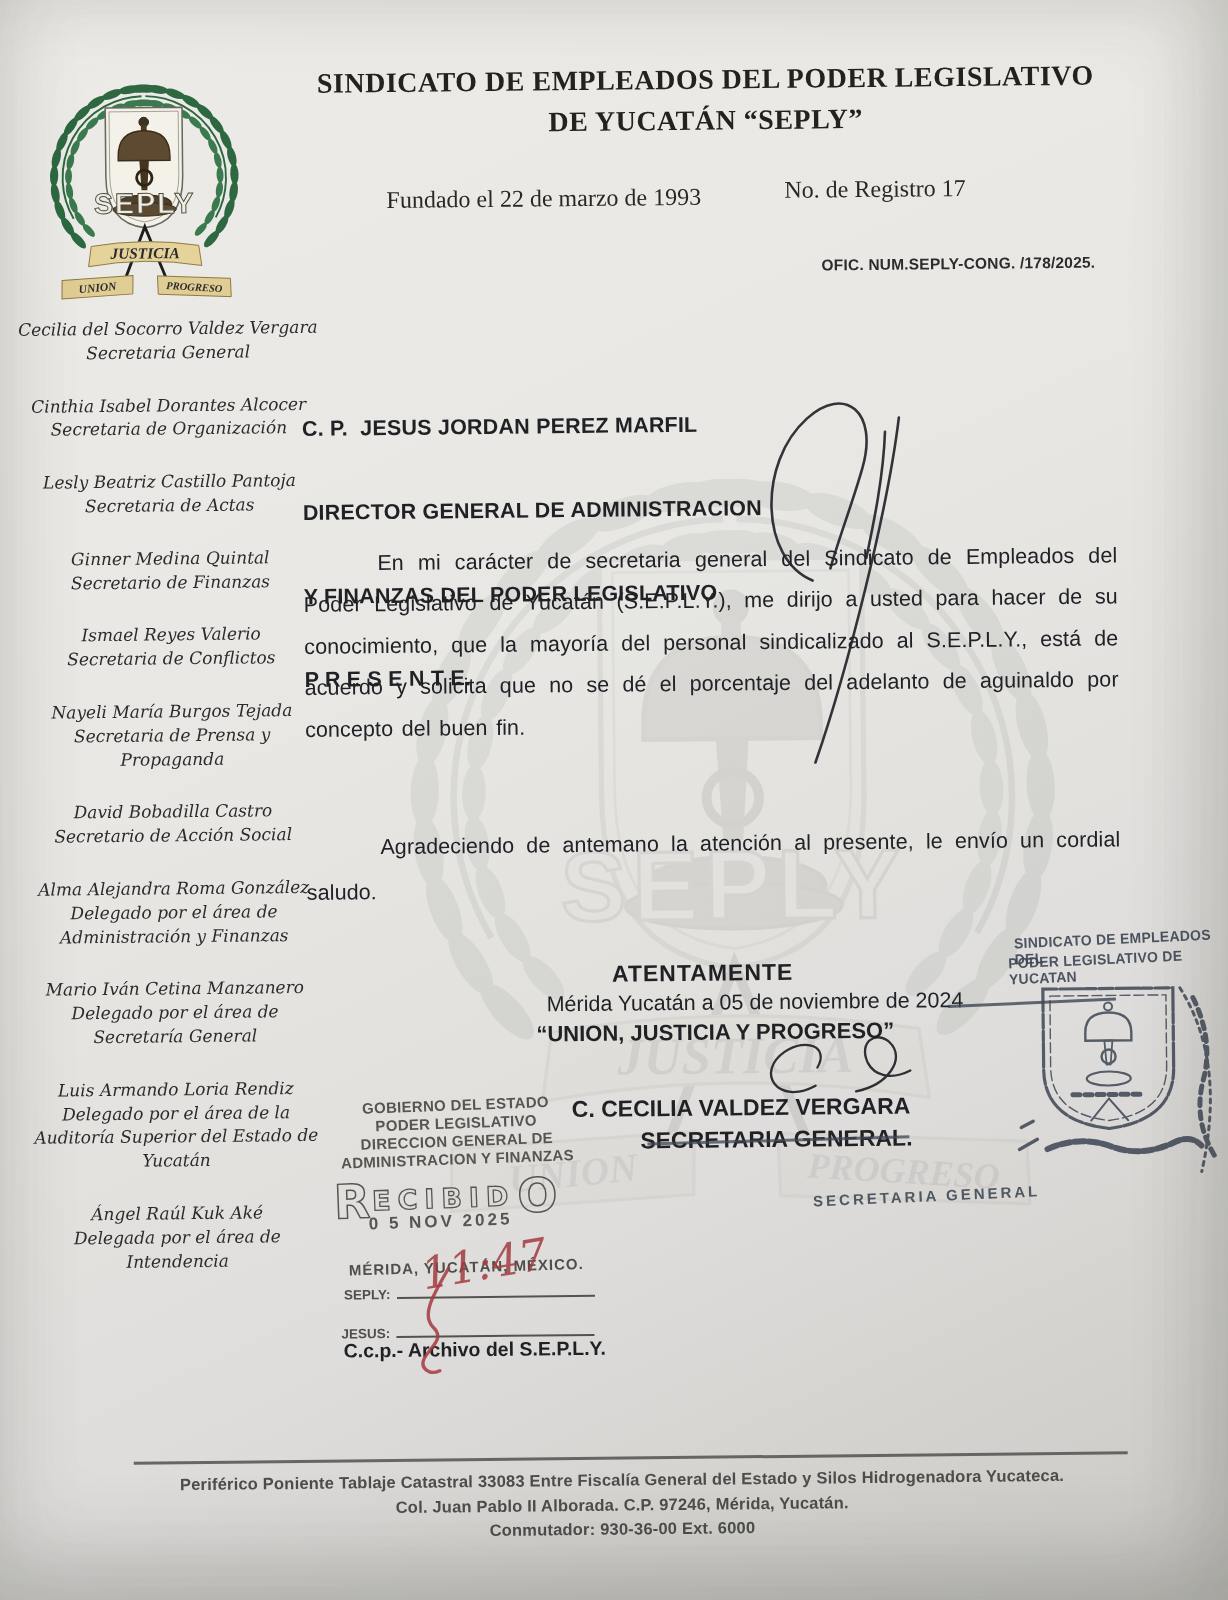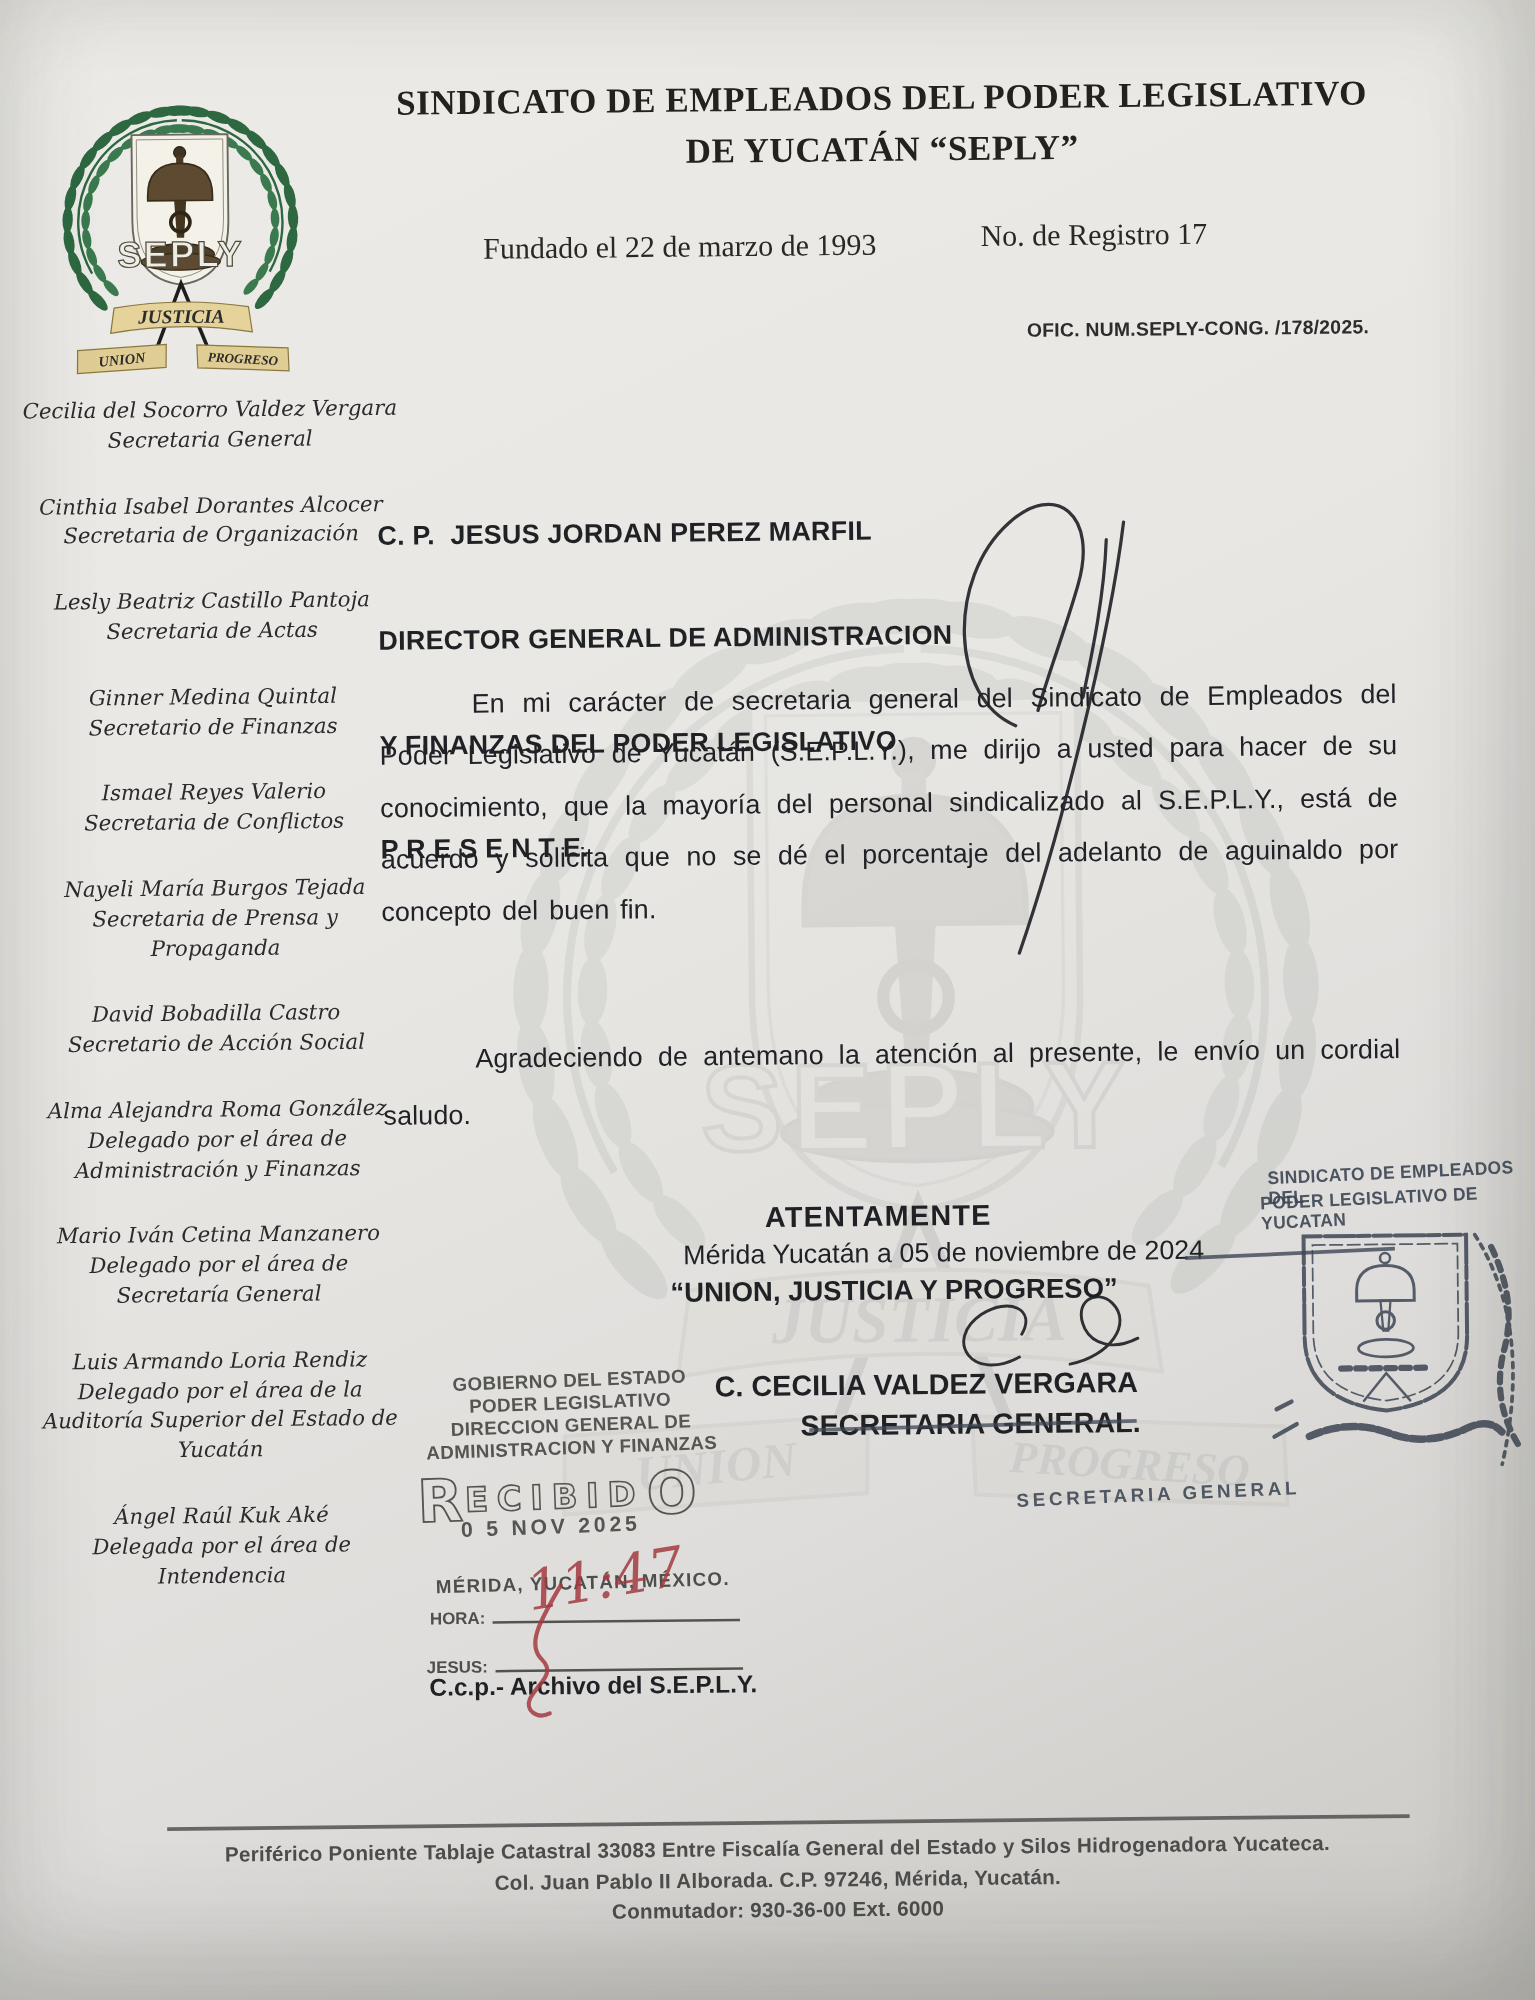--- a/index.html
+++ b/index.html
@@ -290,21 +290,21 @@
       <div class="rec-org">ADMINISTRACION Y FINANZAS</div>
       <div class="rec-word">
         <span class="rec-big">R</span>
         <span class="rec-mid">ECIBID</span>
         <span class="rec-big">O</span>
       </div>
       <div class="rec-date">0 5 NOV 2025</div>
     </div>
     <div class="abs place">MÉRIDA, YUCATÁN, MÉXICO.</div>
     <div class="abs hora-row">
-      <span>HORA:</span><span class="blank-line"></span>
+      <span>SEPLY:</span><span class="blank-line"></span>
     </div>
     <div class="abs firma-row">
       <span>JESUS:</span><span class="blank-line"></span>
     </div>
     <div class="abs hora-value">11:47</div>
     <svg class="abs red-flourish" viewBox="0 0 70 120">
       <path d="M46,4 C28,34 18,52 30,64 C42,76 26,84 20,96 C16,105 25,113 36,108" fill="none" stroke="#a43b40" stroke-width="3.4" stroke-linecap="round" opacity=".85"></path>
     </svg>
 
     <div class="abs foot-rule"></div>

